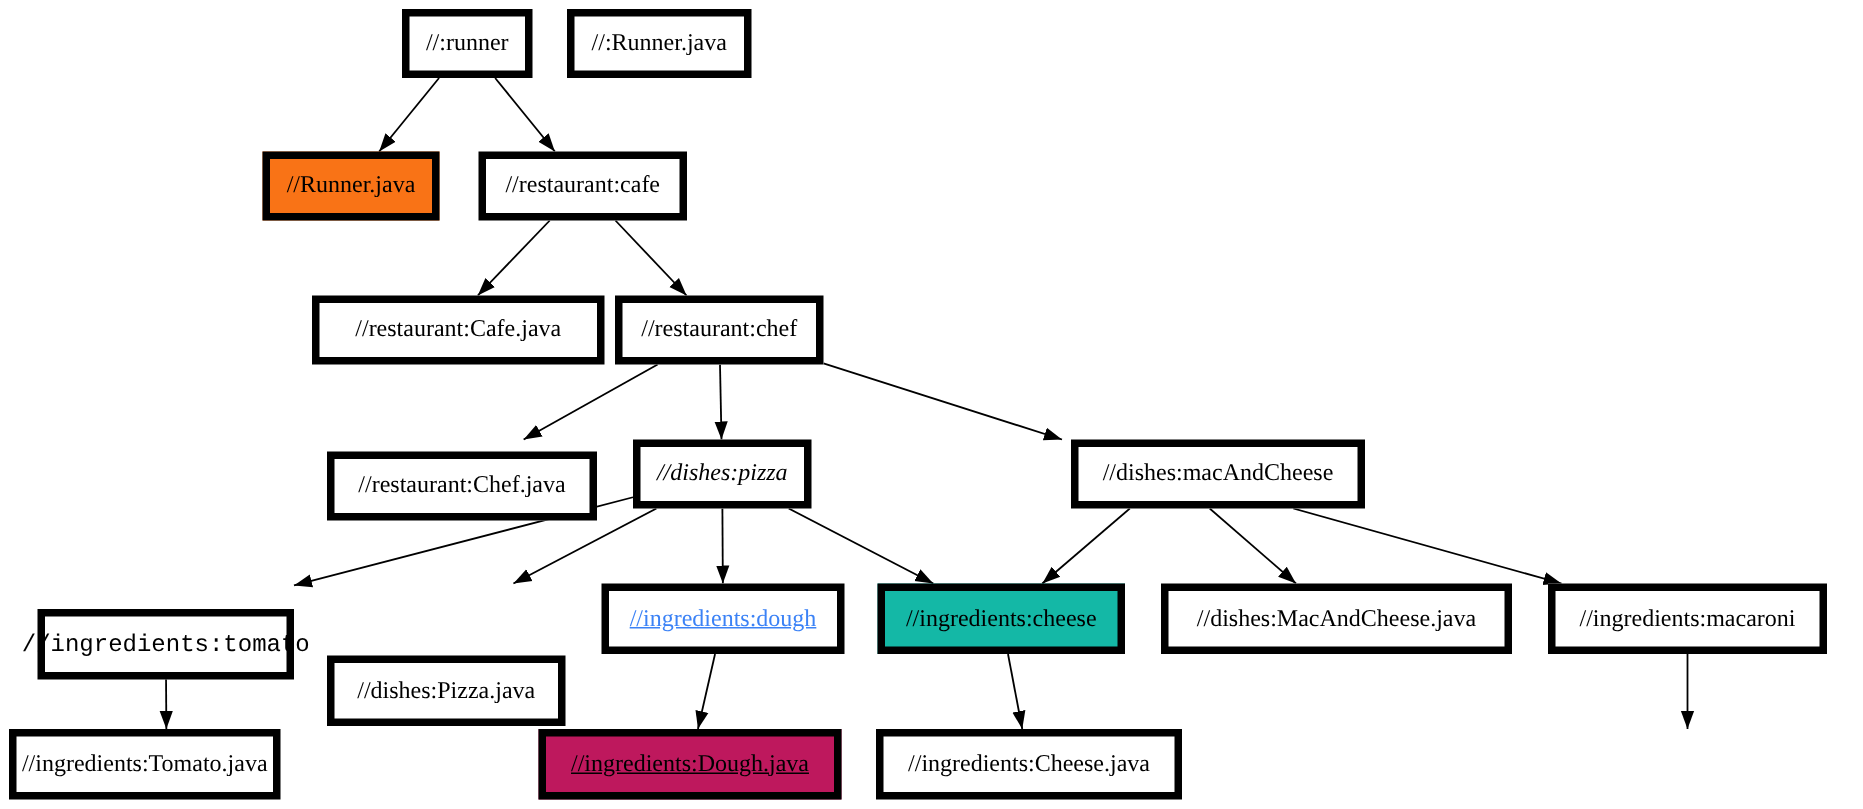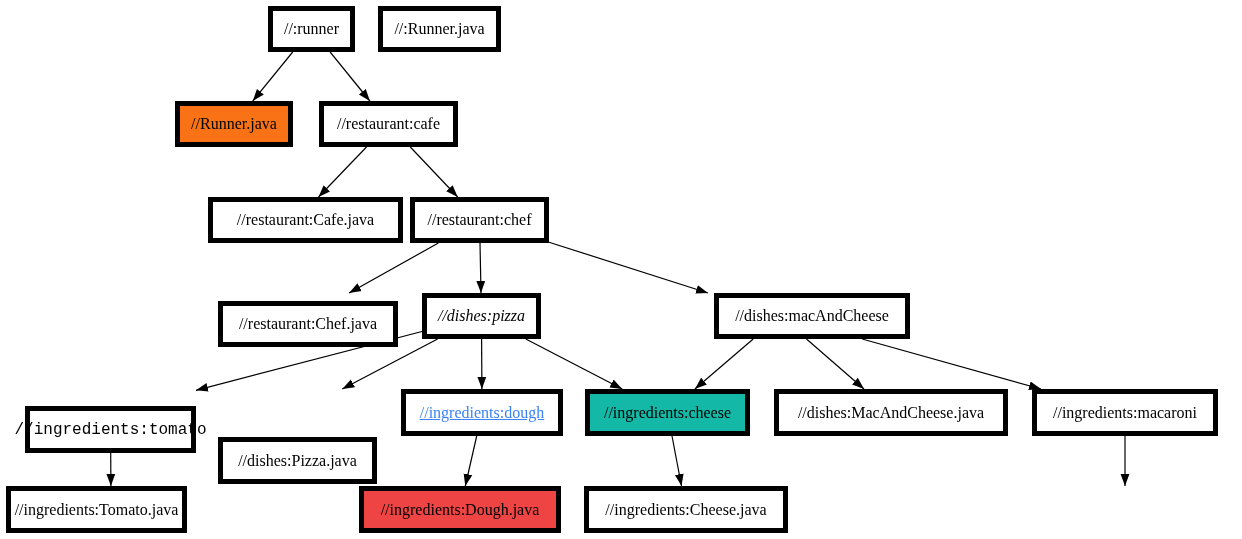--- a/index.html
+++ b/index.html
@@ -116,20 +116,20 @@
       </div>
       <div class="node" style="left: 774px; top: 389px; width: 234px; height: 47px; background: rgb(255, 255, 255); border-color: rgb(0, 0, 0); color: rgb(0, 0, 0);">
         <span>//dishes:MacAndCheese.java</span>
       </div>
       <div class="node" style="left: 1032px; top: 389px; width: 186px; height: 47px; background: rgb(255, 255, 255); border-color: rgb(0, 0, 0); color: rgb(0, 0, 0);">
         <span>//ingredients:macaroni</span>
       </div>
       <div class="node" style="left: 6px; top: 486px; width: 181px; height: 47px; background: rgb(255, 255, 255); border-color: rgb(0, 0, 0); color: rgb(0, 0, 0);">
         <span>//ingredients:Tomato.java</span>
       </div>
-      <div class="node" style="left: 359px; top: 486px; width: 202px; height: 47px; background: #ef4444; border-color: rgb(0, 0, 0); color: rgb(0, 0, 0);">
+      <div class="node" style="left: 359px; top: 486px; width: 202px; height: 47px; background: #be185d; border-color: rgb(0, 0, 0); color: rgb(0, 0, 0); text-decoration: underline;">
         <span>//ingredients:Dough.java</span>
       </div>
       <div class="node" style="left: 584px; top: 486px; width: 204px; height: 47px; background: rgb(255, 255, 255); border-color: rgb(0, 0, 0); color: rgb(0, 0, 0);">
         <span>//ingredients:Cheese.java</span>
       </div>
     </div>
 </div>
 
 </body></html>

